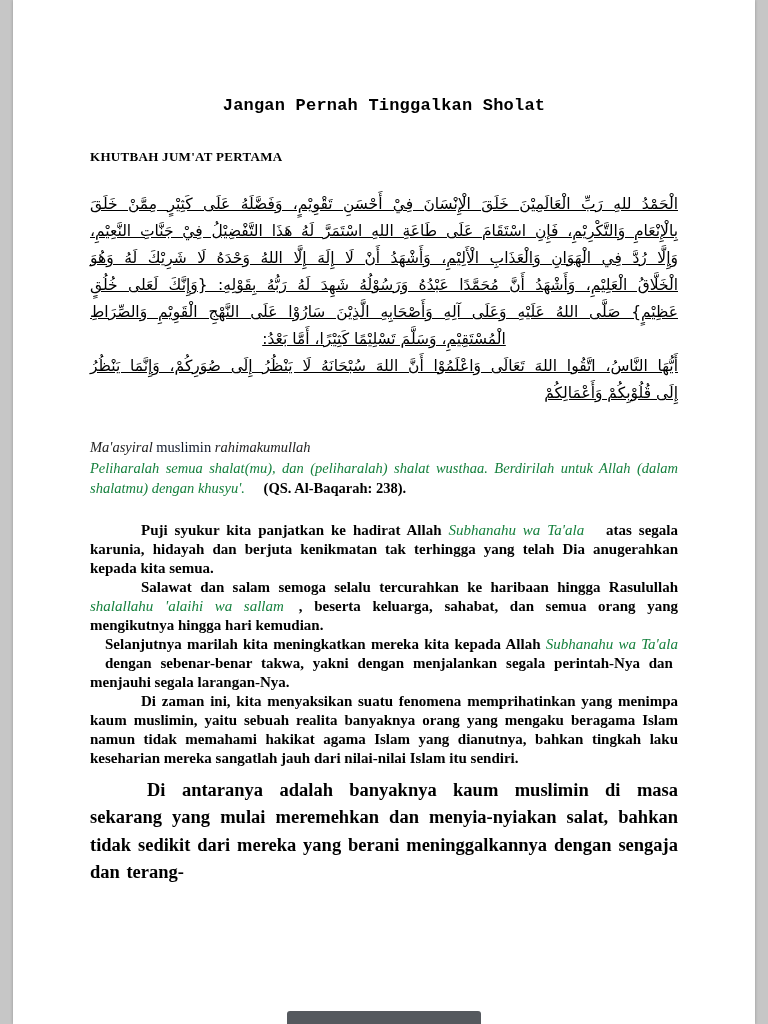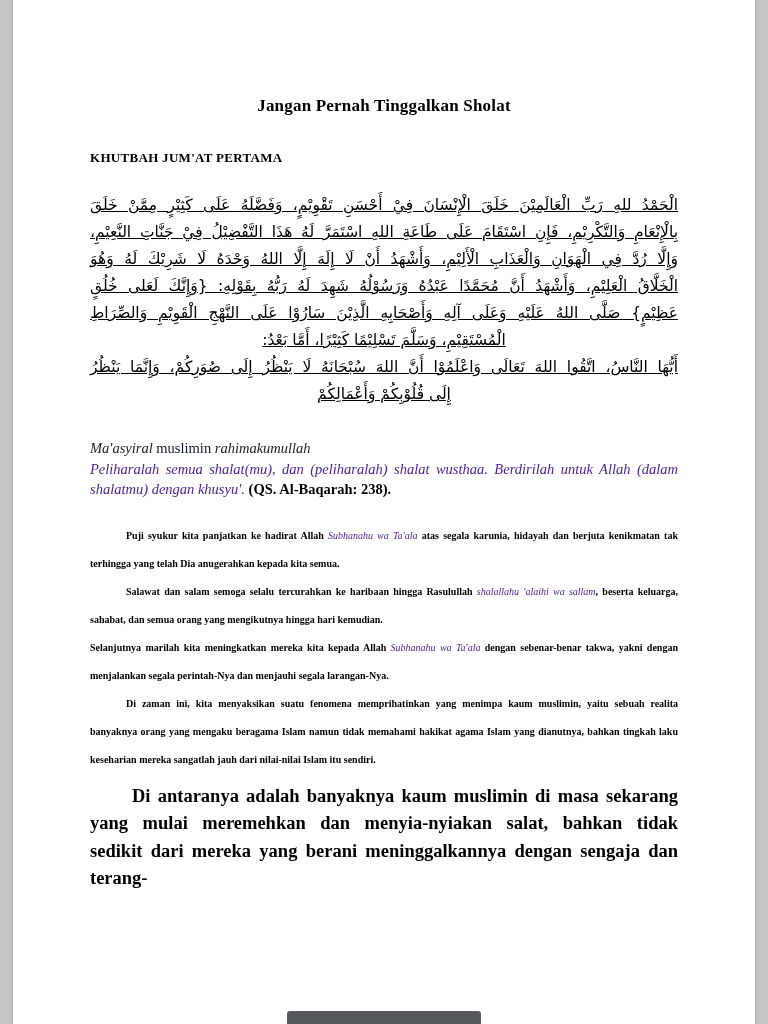--- a/index.html
+++ b/index.html
@@ -18,74 +18,75 @@
     box-shadow: 0 0 3px rgba(0,0,0,0.25);
   }
   .content { padding: 96px 77px 0 77px; color: #000; }
 
   .title {
     margin: 0;
     font-size: 17px;
     font-weight: bold;
     text-align: center;
     letter-spacing: 0.2px;
+    font-family: Liberation Mono, monospace;
   }
   .heading {
     margin: 34px 0 0 0;
     font-size: 13px;
     font-weight: bold;
     letter-spacing: 0.3px;
   }
 
   .arabic {
     margin-top: 26px;
     direction: rtl;
     font-family: "DejaVu Sans", sans-serif;
     font-size: 15.5px;
     line-height: 27px;
     color: #000;
     text-decoration: underline;
   }
   .arabic-line.align-justify { text-align: justify; text-align-last: justify; }
   .arabic-line.align-center  { text-align: center; }
-  .arabic-line.align-left    { text-align: center; }
+  .arabic-line.align-left    { text-align: right; }
 
   .salutation {
     margin: 30px 0 0 0;
     font-size: 14.5px;
     line-height: 20.5px;
   }
   .quote {
     margin: 0 0 22px 0;
     font-size: 14.5px;
     line-height: 20.5px;
     text-align: justify;
   }
 
   .body {
     margin: 0;
-    font-size: 10px;
-    line-height: 28px;
+    font-size: 15px;
+    line-height: 19px;
     text-align: justify;
     font-weight: bold;
   }
   .indent { text-indent: 36px; }
   .kaum { margin-top: 26px; text-align: left; }
   .large {
     margin-top: 9px;
     font-size: 18.5px;
     line-height: 27.5px;
     text-indent: 42px;
     word-spacing: 2px;
   }
 
-  .run-b  { font-weight: bold; font-style: normal; color: #000; }
+  .run-b  { font-weight: bold; font-style: normal; color: #000; margin-left: 15px; }
   .run-r  { font-weight: normal; font-style: normal; color: #0f172a; }
   .run-i  { font-weight: normal; font-style: italic; color: #222; }
-  .run-ig { font-weight: normal; font-style: italic; color: #4c1d95; }
+  .run-ig { font-weight: normal; font-style: italic; color: #15803d; }
 
   .bottom-bar {
     position: absolute;
     bottom: 0;
     left: 287px;
     width: 194px;
     height: 13px;
     background: #55595e;
     border-radius: 3px 3px 0 0;
   }

